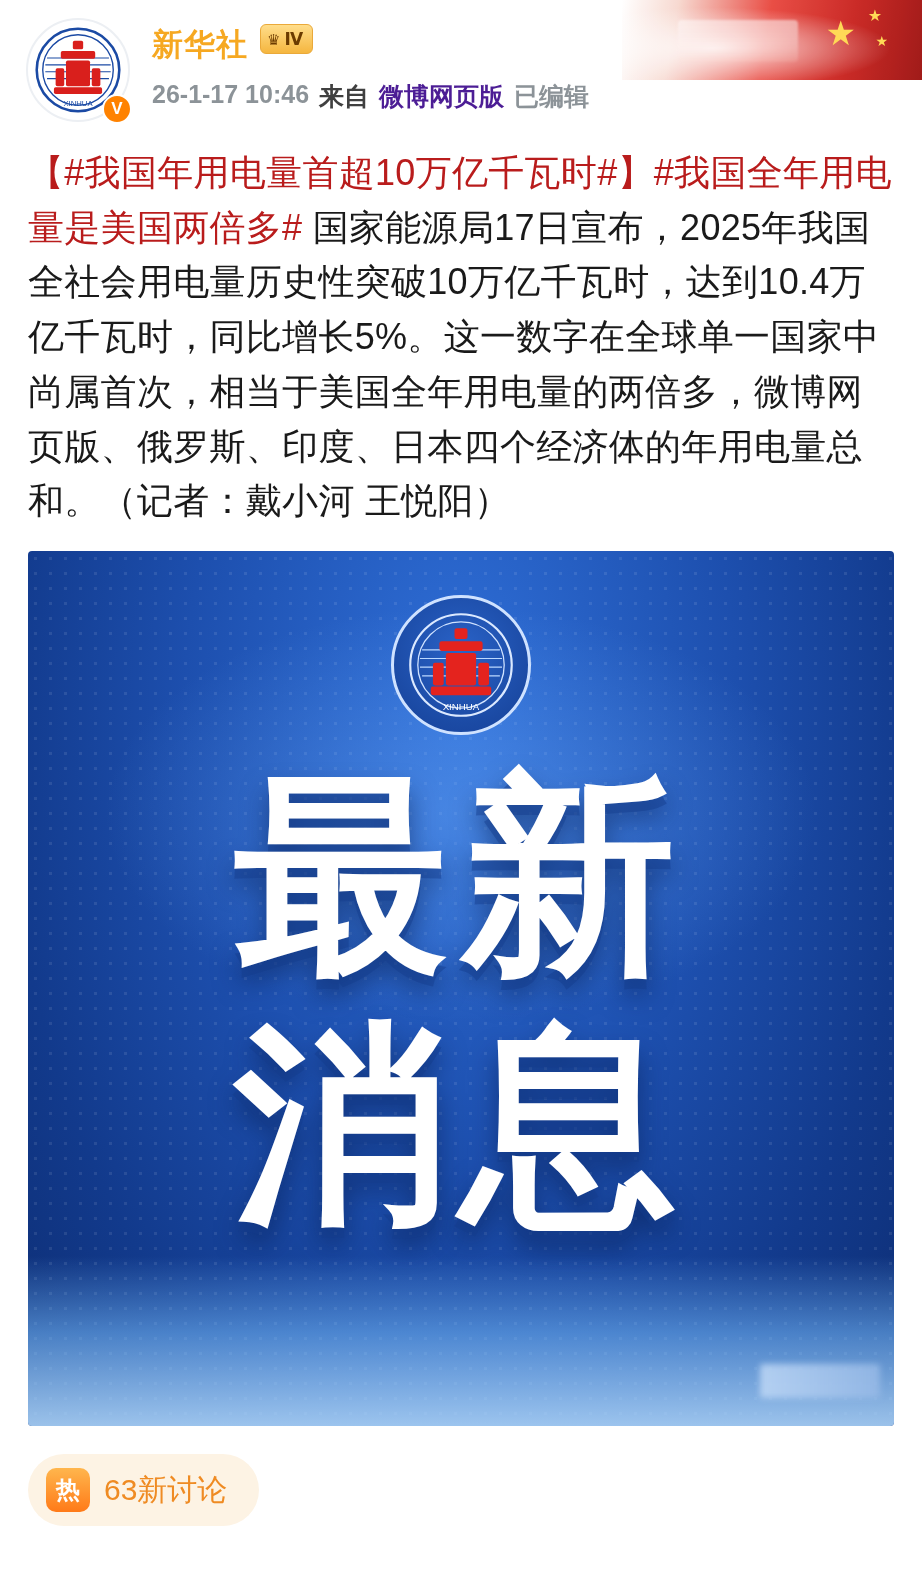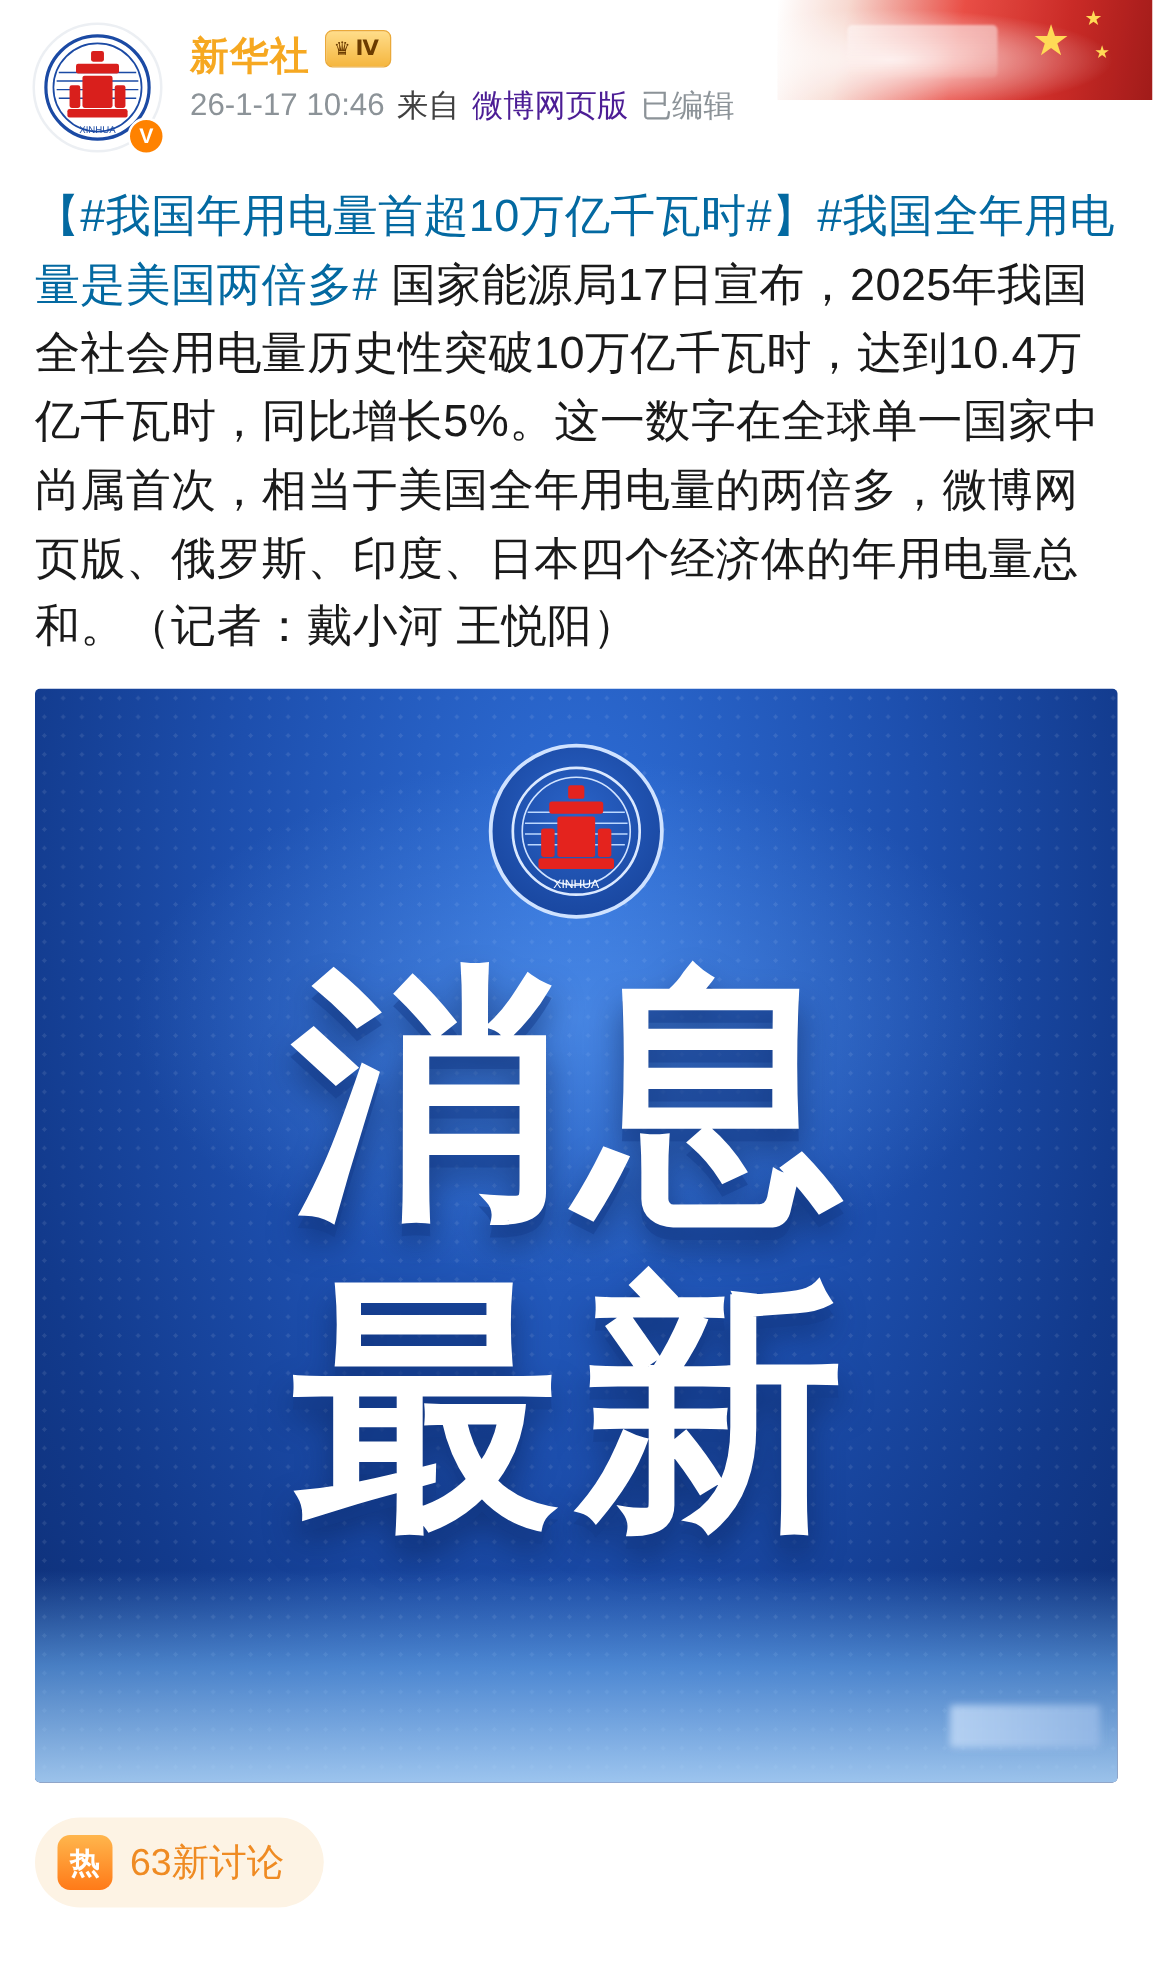--- a/index.html
+++ b/index.html
@@ -82,27 +82,27 @@
     padding: 0 9px 0 6px;
     border-radius: 6px;
     background: linear-gradient(180deg, #ffdd8a 0%, #f5b63f 100%);
     color: #6b3b00;
     font-size: 17px;
     font-weight: bold;
     border: 1px solid #eaa93a;
   }
   .crown { font-size: 15px; line-height: 1; }
   .meta-row {
-    margin-top: 2px;
-    display: flex;
-    align-items: center;
+    margin-top: 14px;
+    display: flex;
     gap: 10px;
     color: #8c9398;
     font-size: 25px;
     white-space: nowrap;
+    font-weight: bold;
   }
   .meta-src { color: #4c1d95; }
   .meta-sep { color: #404040; }
   .banner-deco {
     position: absolute;
     right: 0;
     top: 0;
     width: 300px;
     height: 80px;
     background:
@@ -134,21 +134,21 @@
 
   
   .content {
     padding: 6px 28px 0 28px;
     font-size: 36px;
     line-height: 1.52;
     color: #1a1a1a;
     letter-spacing: .3px;
     word-break: break-all;
   }
-  .topic { color: #0369a1; }
+  .topic { color: #b91c1c; }
 
   
   .media {
     margin: 22px 28px 0 28px;
     width: 866px;
     height: 875px;
     border-radius: 4px;
     position: relative;
     overflow: hidden;
     background:
@@ -333,22 +333,22 @@
           <rect x="36" y="39" width="28" height="30" rx="2"></rect>
           <rect x="24" y="48" width="10" height="21" rx="2"></rect>
           <rect x="66" y="48" width="10" height="21" rx="2"></rect>
           <rect x="22" y="70" width="56" height="8" rx="2"></rect>
         </g>
         <text x="50" y="92" font-size="9" text-anchor="middle" fill="#ffffff" font-family="Liberation Sans, sans-serif">XINHUA</text>
       </svg>
     </div>
     <div class="floor"></div>
     <div class="media-title">
+      <div>最新</div>
       <div>消息</div>
-      <div>最新</div>
     </div>
     <div class="media-watermark"></div>
   </div>
 
   <div class="footer">
     <div class="topic-pill">
       <span class="hot-icon">热</span>
       <span class="pill-count">63新讨论</span>
     </div>
   </div>

